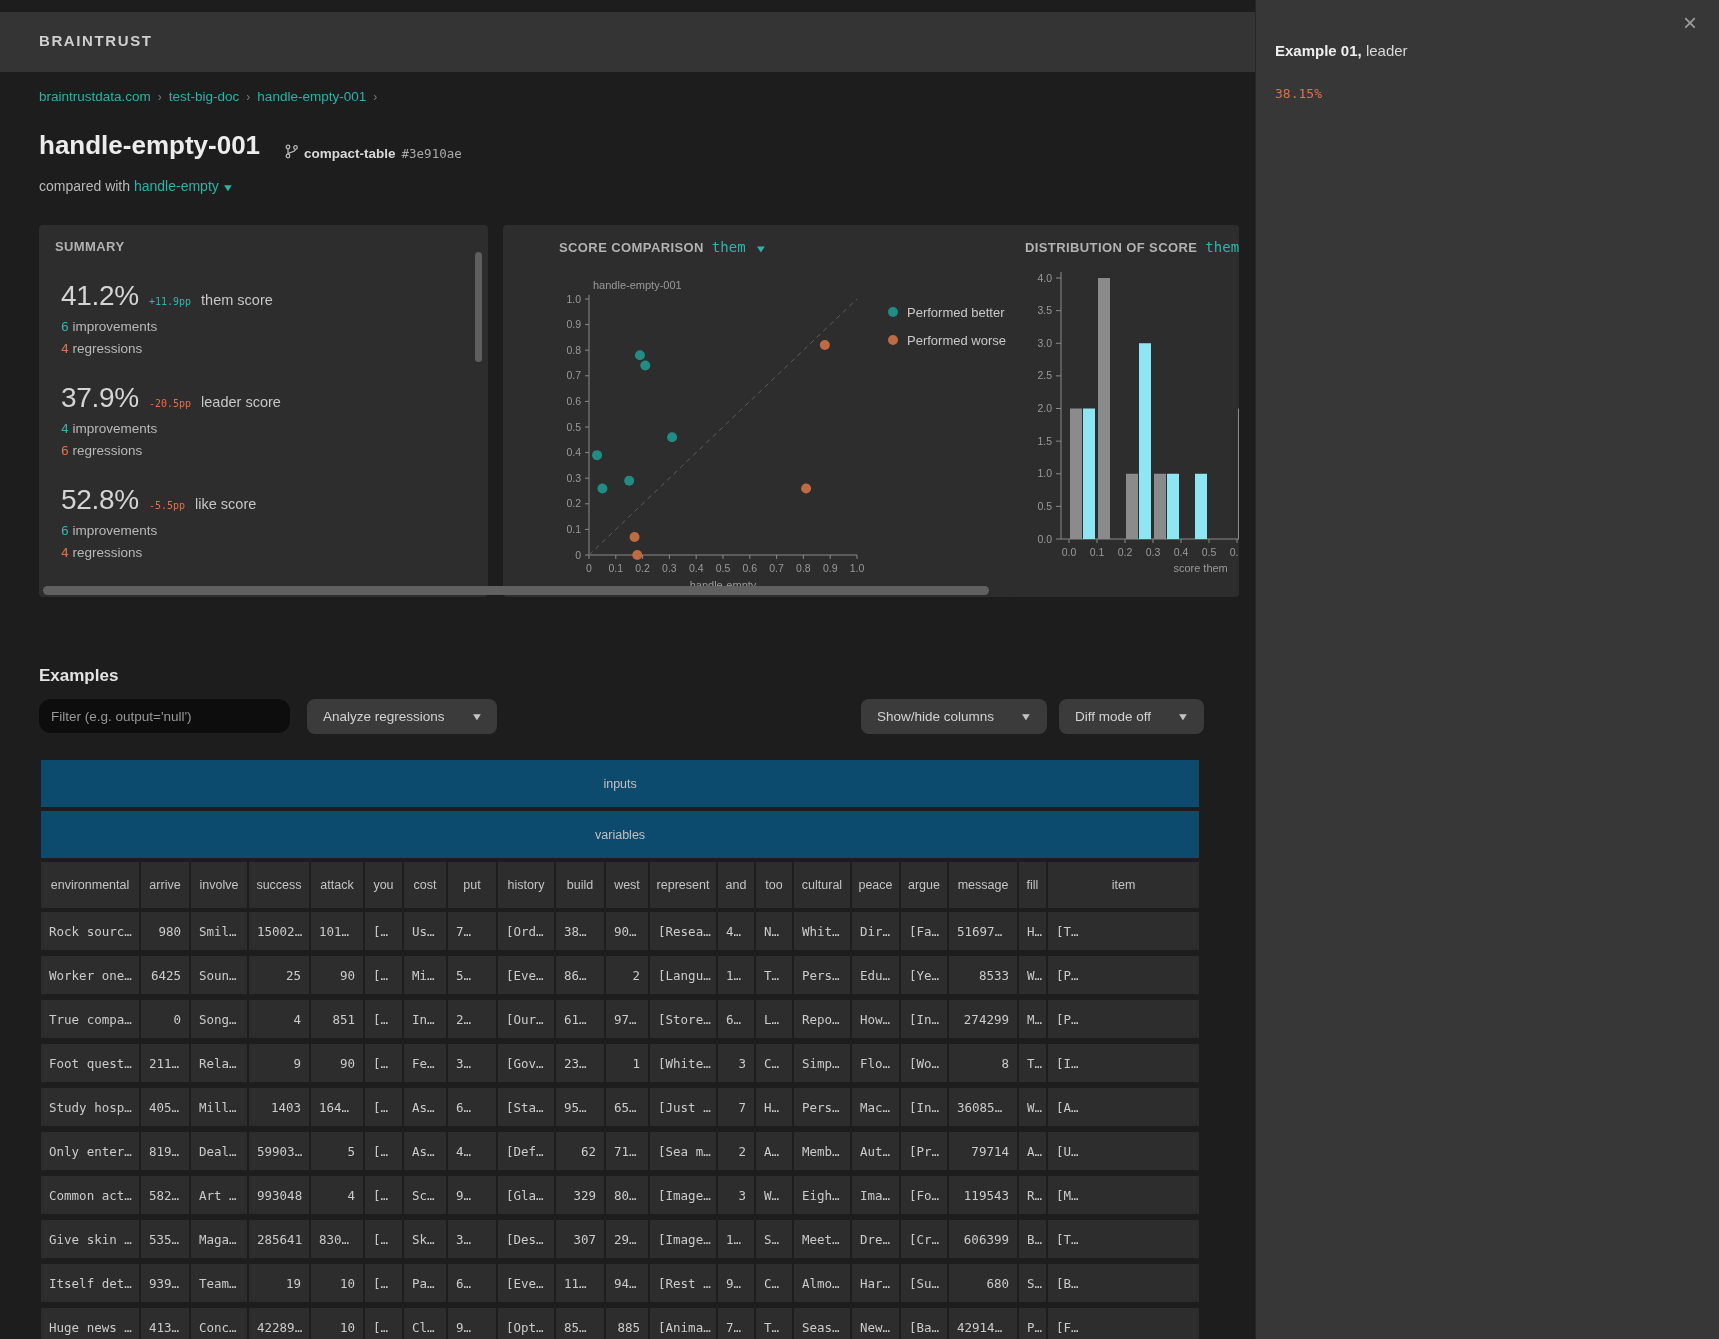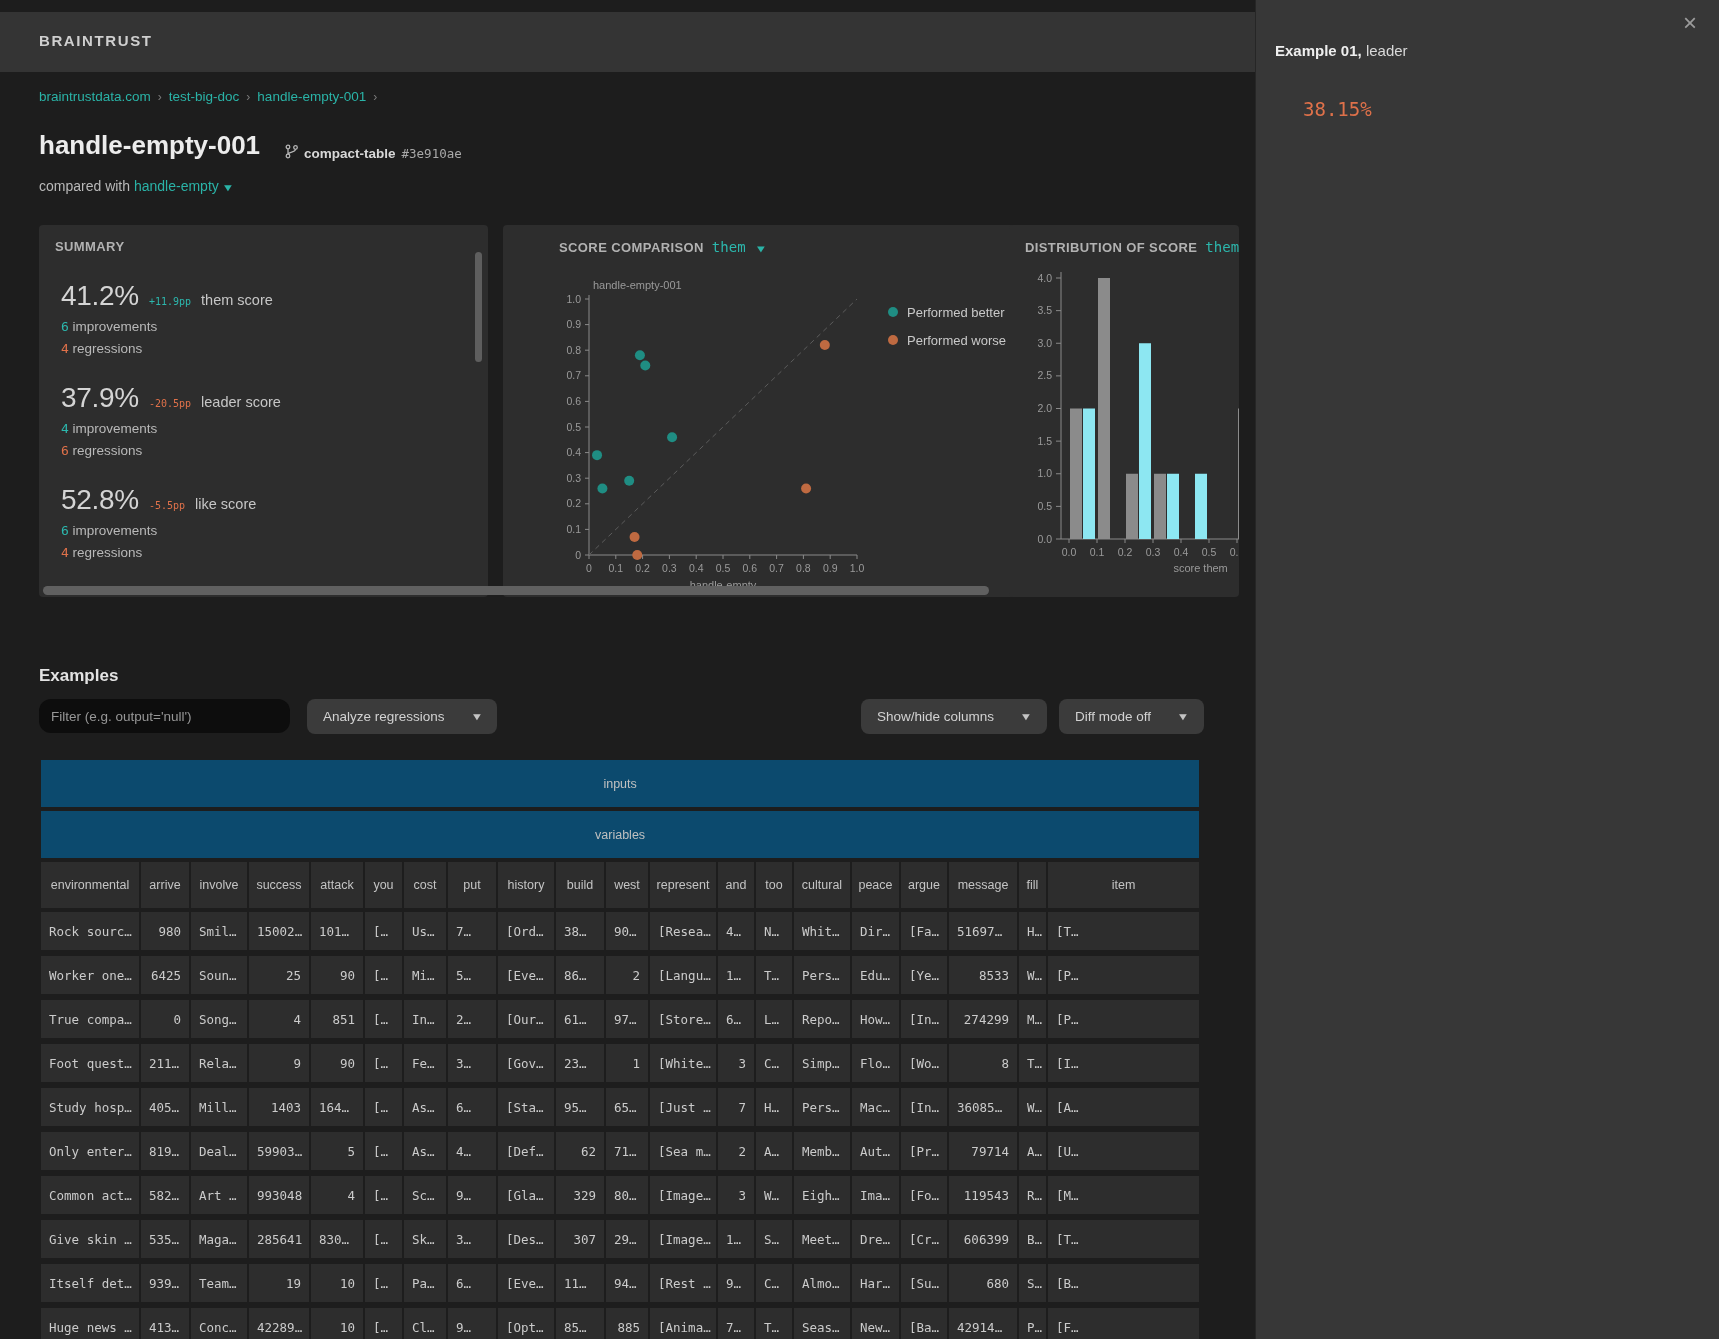--- a/index.html
+++ b/index.html
@@ -81,21 +81,21 @@
      font-family:"DejaVu Sans Mono",monospace;font-size:12.5px;color:#cbcbcb;padding:0 8px;}
   td.num{text-align:right;}
 
   
   #panel{position:absolute;left:1255px;top:0;width:464px;height:1339px;background:#373737;
          border-left:1px solid #262626;box-sizing:border-box;}
   #close-btn{position:absolute;right:16px;top:10px;font-size:24px;color:#9b9b9b;cursor:pointer;
              background:none;border:none;line-height:1;font-family:"Liberation Sans",sans-serif;}
   #panel-title{position:absolute;left:19px;top:42px;font-size:15px;color:#d9d9d9;}
   #panel-title b{color:#eeeeee;}
-  #panel-score{position:absolute;left:19px;top:98px;font-size:19px;color:#df714a;margin-left:28px;}
+  #panel-score{position:absolute;left:19px;top:86px;font-size:13px;color:#df714a;}
 </style>
 </head>
 <body>
 
 <div id="main">
   <div id="topbar">
     <div id="brand">BRAINTRUST</div>
   </div>
 
   <div id="breadcrumb"><a>braintrustdata.com</a><span class="sep">›</span><a>test-big-doc</a><span class="sep">›</span><a>handle-empty-001</a><span class="sep">›</span></div>

